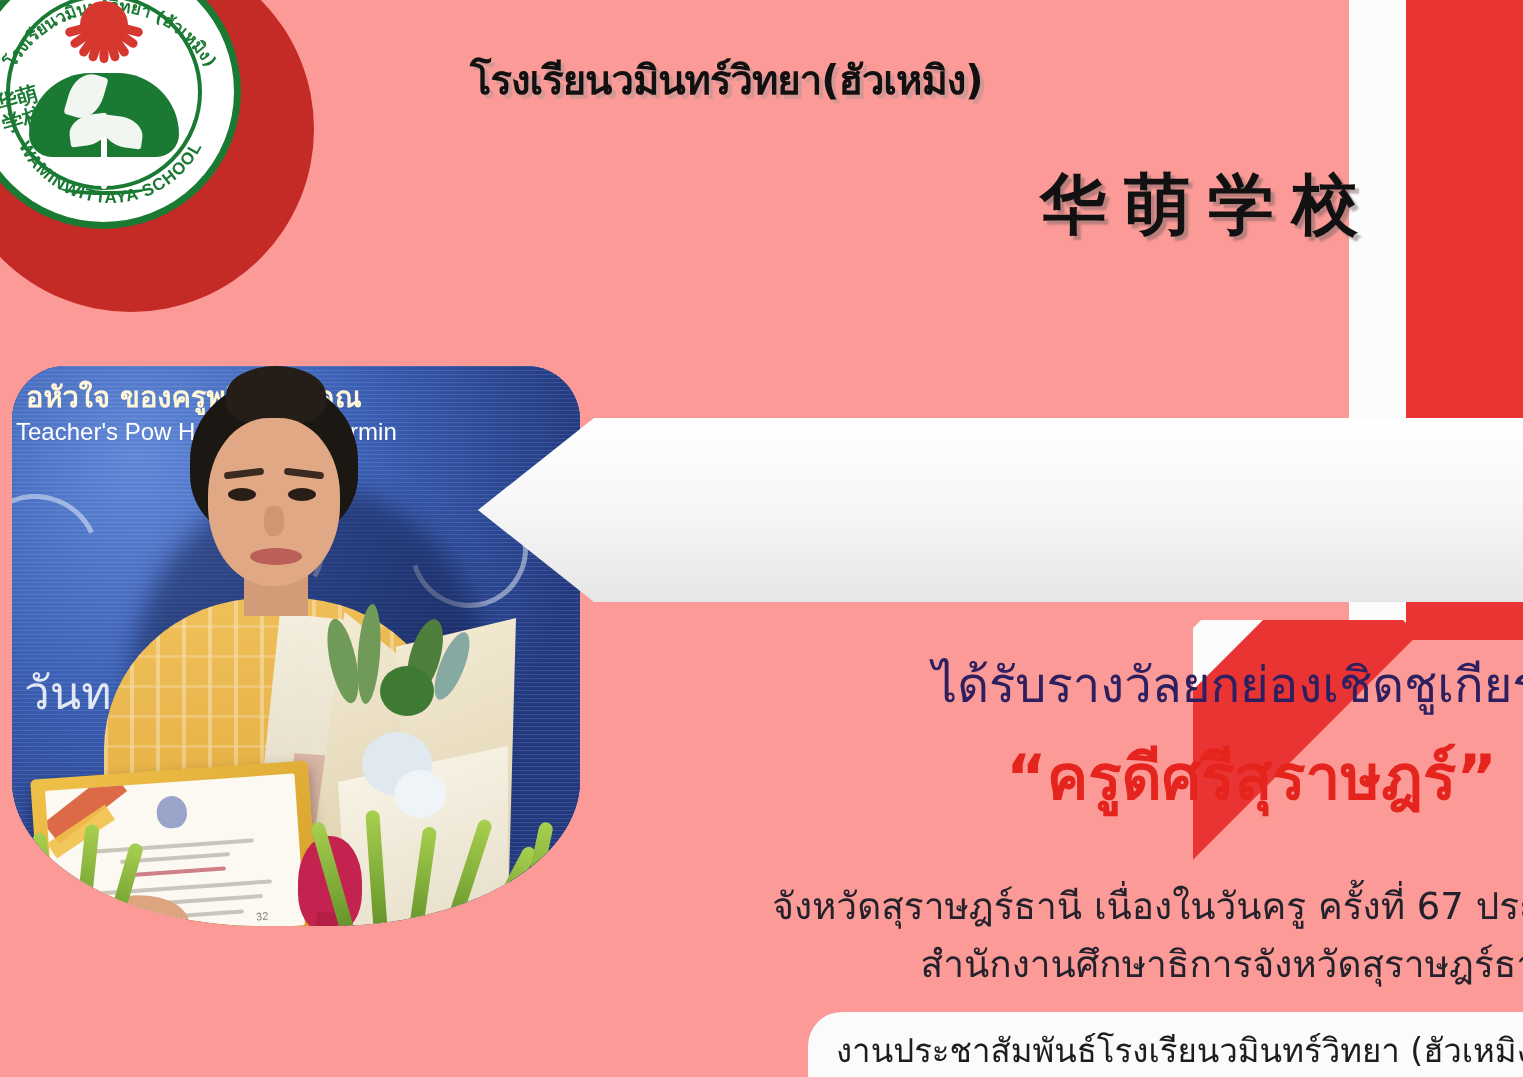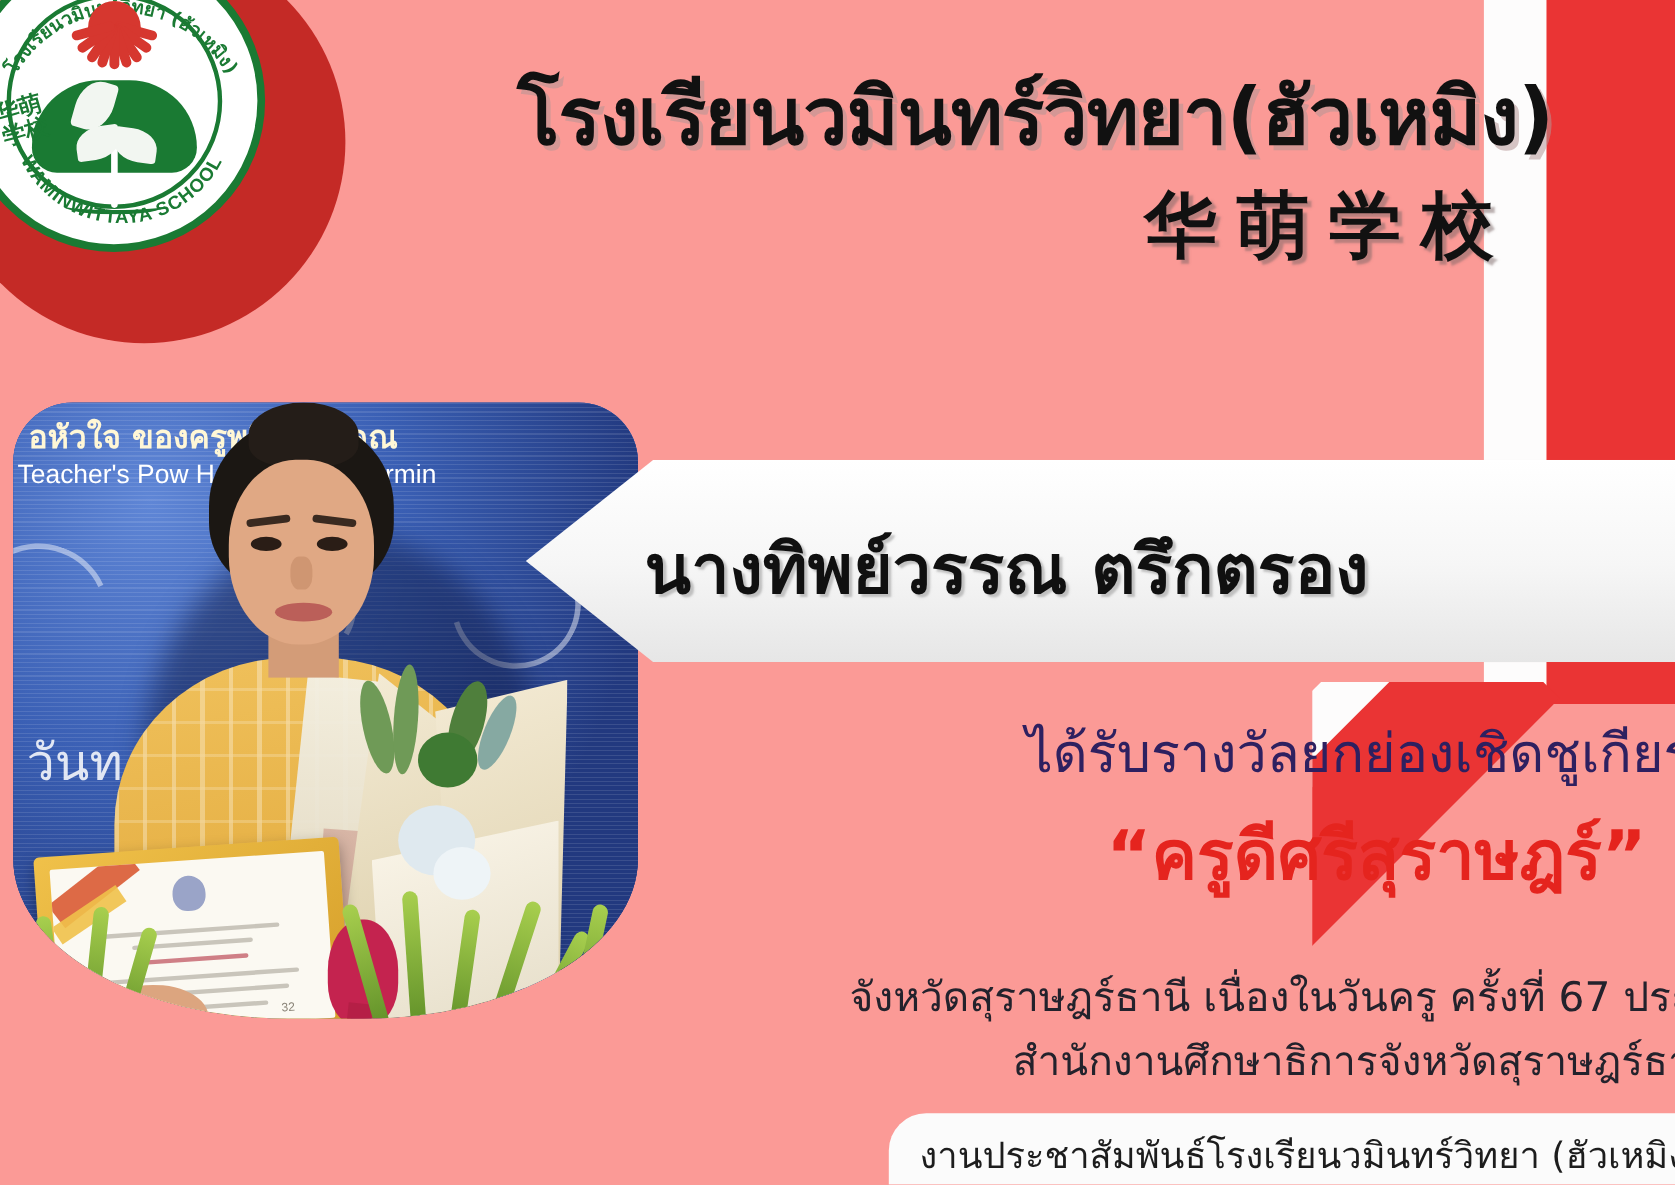--- a/index.html
+++ b/index.html
@@ -56,21 +56,21 @@
   .logo-cn{
     position:absolute;left:24px;top:126px;width:46px;
     font-size:21px;font-weight:bold;color:#1a7a33;line-height:1.05;
     transform:rotate(-16deg);text-align:center;
     font-family:"DejaVu Sans",sans-serif;
   }
 
   
   .hdr-thai{
     position:absolute;left:470px;top:48px;width:1000px;
-    font-size:72px;font-weight:bold;color:#111111;
+    font-size:40px;font-weight:bold;color:#111111;
     letter-spacing:-1px;white-space:nowrap;
     text-shadow:4px 4px 0 rgba(180,150,150,.55);
     font-family:"DejaVu Sans",sans-serif;
   }
   .hdr-cn{
     position:absolute;left:1040px;top:160px;width:470px;
     font-size:66px;font-weight:bold;color:#111111;
     letter-spacing:18px;white-space:nowrap;
     text-shadow:4px 4px 2px rgba(120,100,100,.5);
     font-family:"DejaVu Sans",sans-serif;
@@ -338,21 +338,20 @@
       <div class="blade" style="left:362px;transform:rotate(-4deg);height:126px;"></div>
       <div class="blade" style="left:396px;transform:rotate(8deg);height:110px;"></div>
       <div class="blade" style="left:430px;transform:rotate(18deg);height:122px;"></div>
       <div class="blade" style="left:466px;transform:rotate(28deg);height:100px;"></div>
       <div class="blade" style="left:504px;transform:rotate(12deg);height:116px;"></div>
     </div>
   </div>
 
   <div class="name-banner-border"></div>
   <div class="name-banner"></div>
-  <div class="name-text">นางทิพย์วรรณ ตรึกตรอง</div>
 
   <div class="award-line award-1">ได้รับรางวัลยกย่องเชิดชูเกียรติ</div>
   <div class="award-line award-2">“ครูดีศรีสุราษฎร์”</div>
   <div class="award-line detail-1">จังหวัดสุราษฎร์ธานี เนื่องในวันครู ครั้งที่ 67 ประจำปี 2566</div>
   <div class="award-line detail-2">สำนักงานศึกษาธิการจังหวัดสุราษฎร์ธานี</div>
 
   <div class="footer-panel"></div>
   <div class="footer-text">งานประชาสัมพันธ์โรงเรียนวมินทร์วิทยา (ฮัวเหมิง)</div>
 
 </div>

